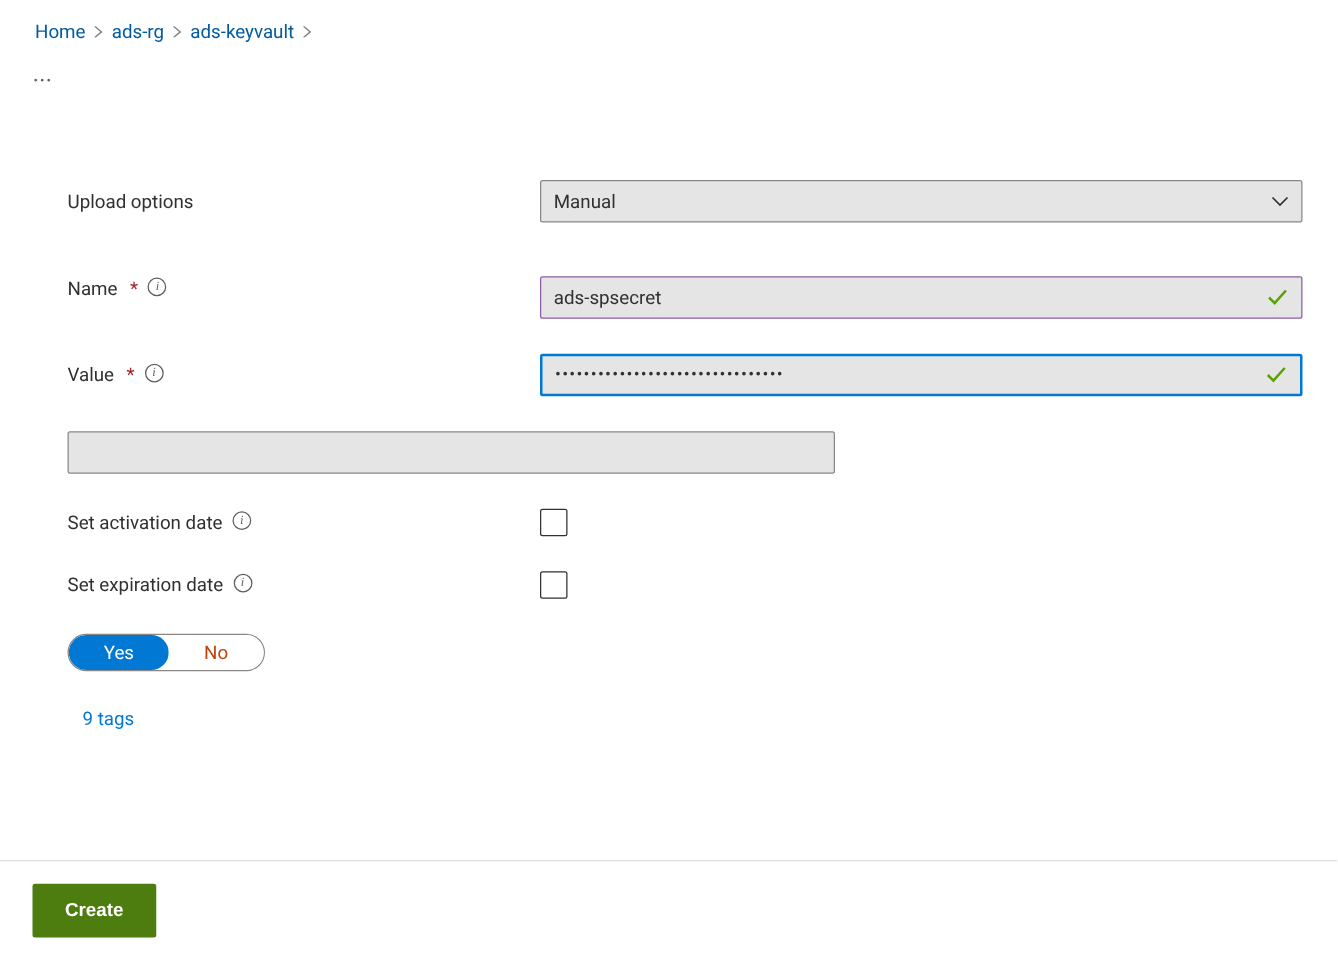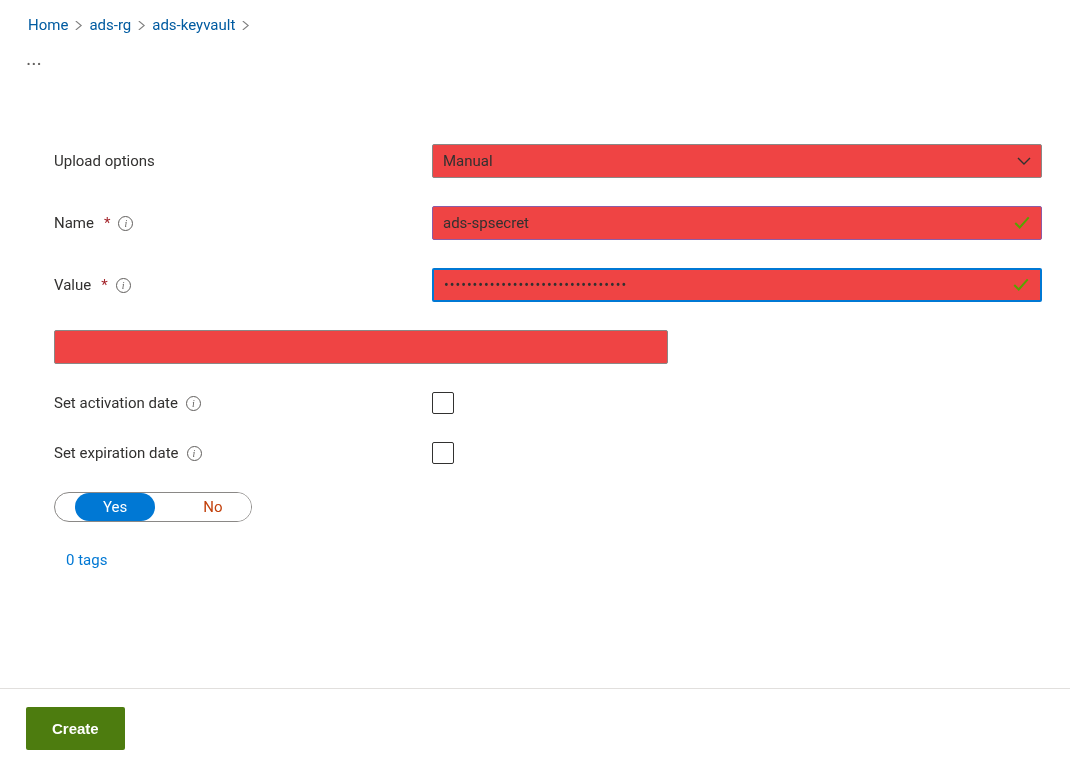--- a/index.html
+++ b/index.html
@@ -36,21 +36,20 @@
       padding: 68px 28px 0 54px;
     }
     .row {
       display: flex;
       align-items: center;
       margin-bottom: 28px;
     }
     .label-col {
       width: 378px;
       display: flex;
-      align-items: center;
       gap: 8px;
       font-size: 15px;
       color: #323130;
     }
     .req { color: #a4262c; margin-left: 2px; }
     .info-icon {
       width: 15px; height: 15px;
       border: 1px solid #605e5c;
       border-radius: 50%;
       display: inline-flex;
@@ -62,35 +61,35 @@
     }
     .control-col {
       flex: 1;
       max-width: 614px;
     }
     .select-wrap, .text-input {
       width: 100%;
       height: 34px;
       border: 1px solid #8a8886;
       border-radius: 2px;
-      background: #ef4444;
+      background: #e5e5e5;
       display: flex;
       align-items: center;
       padding: 0 10px;
       font-size: 15px;
       color: #323130;
     }
     .select-wrap { justify-content: space-between; cursor: pointer; }
     .chevron-svg { flex-shrink:0; }
     .text-input input {
       border: none; outline: none; flex: 1;
       font-size: 15px; font-family: inherit; color: #323130;
       background: transparent;
     }
-    .name-field { border: 1px solid #8b5ca6; position: relative; }
+    .name-field { border: 1px solid #8b5ca6; position: relative; margin-top: 15px; }
     .value-field { border: 2px solid #0078d4; position: relative; }
     .check-icon { width:18px; height:18px; flex-shrink:0; }
     .masked { letter-spacing: 1px; font-size: 14px; }
     .checkbox {
       width: 22px; height: 22px;
       border: 1px solid #323130;
       border-radius: 2px;
       background: #fff;
       cursor: pointer;
     }
@@ -99,21 +98,20 @@
       border: 1px solid #8a8886;
       border-radius: 20px;
       overflow: hidden;
       height: 30px;
       cursor: pointer;
     }
     .toggle-opt {
       display: flex; align-items: center; justify-content: center;
       padding: 0 28px;
       font-size: 15px;
-      margin-left: 20px;
     }
     .toggle-opt.active {
       background: #0078d4;
       color: #fff;
       border-radius: 20px;
     }
     .toggle-opt.inactive {
       background: #fff;
       color: #c2410c;
     }
@@ -249,21 +247,21 @@
     <div class="control-col">
       <div class="toggle-switch">
         <div class="toggle-opt active">Yes</div>
         <div class="toggle-opt inactive">No</div>
       </div>
     </div>
   </div>
 
   <div class="row">
     <div class="control-col">
-      <span class="tags-link">0 tags</span>
+      <span class="tags-link">9 tags</span>
     </div>
   </div>
 
 </div>
 
 <div class="footer">
   <button class="create-btn">Create</button>
 </div>
 
 </body></html>

